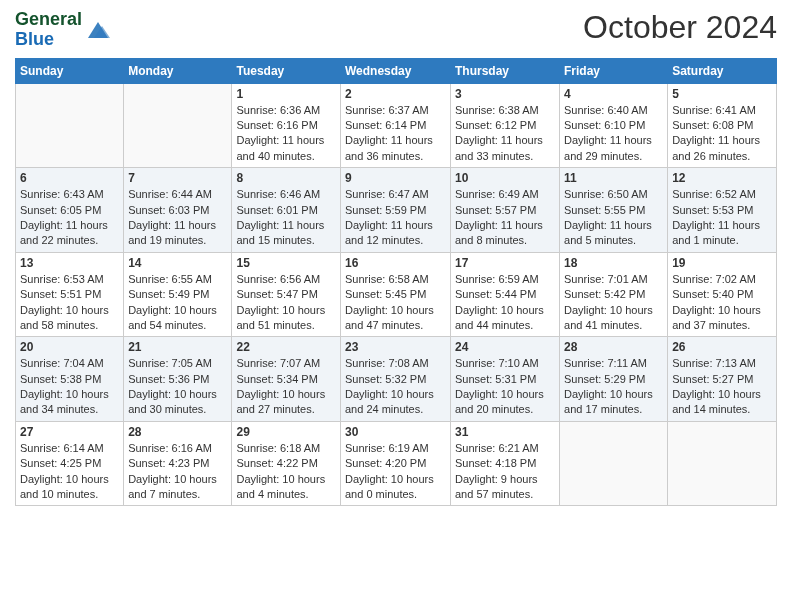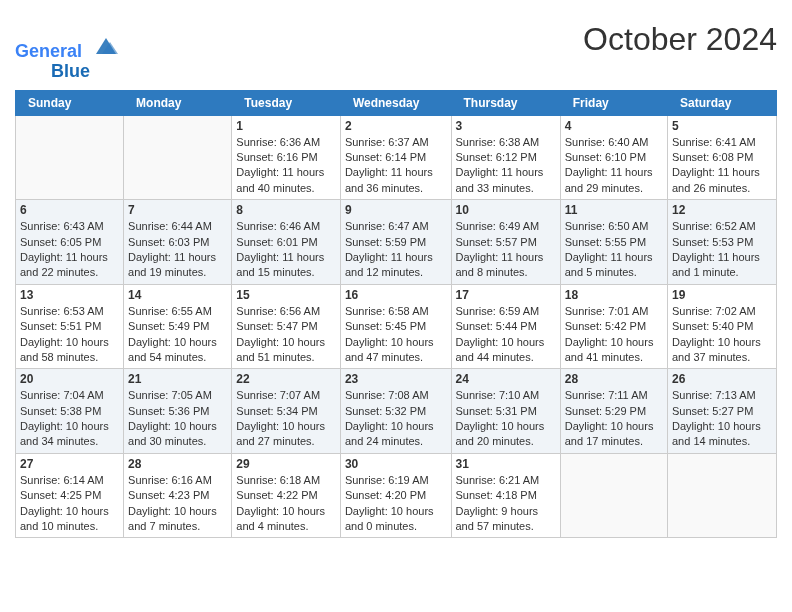--- a/index.html
+++ b/index.html
@@ -27,57 +27,54 @@
       align-items: center;
     }
     .logo-text {
       display: flex;
       flex-direction: column;
       line-height: 1.1;
     }
     .logo-general {
       font-size: 18px;
       font-weight: bold;
-      color: #3b82f6;
-      margin-top: 32px;
+      color: #14532d;
     }
     .logo-blue {
       font-size: 18px;
       font-weight: bold;
       color: #1a6bb5;
-      margin-left: 36px;
     }
     .logo-icon {
       width: 28px;
       height: 28px;
       margin-left: 2px;
     }
     .title-block {
       text-align: right;
-      margin-top: 12px;
     }
     .month-title {
       font-size: 32px;
       font-weight: normal;
       color: #333;
       line-height: 1.1;
     }
     .location {
       font-size: 14px;
       color: #555;
     }
     .calendar {
       width: 100%;
       border-collapse: collapse;
       font-size: 10.5px;
     }
     .calendar thead tr th {
       background: #2e7abf;
       color: #fff;
-      padding: 5px 12px;
+      padding: 5px 4px;
       text-align: left;
       font-size: 12px;
       font-weight: bold;
       border: 1px solid #2e7abf;
     }
     .calendar tbody tr td {
       border: 1px solid #ccc;
       vertical-align: top;
       padding: 3px 4px;
       width: 113px;

